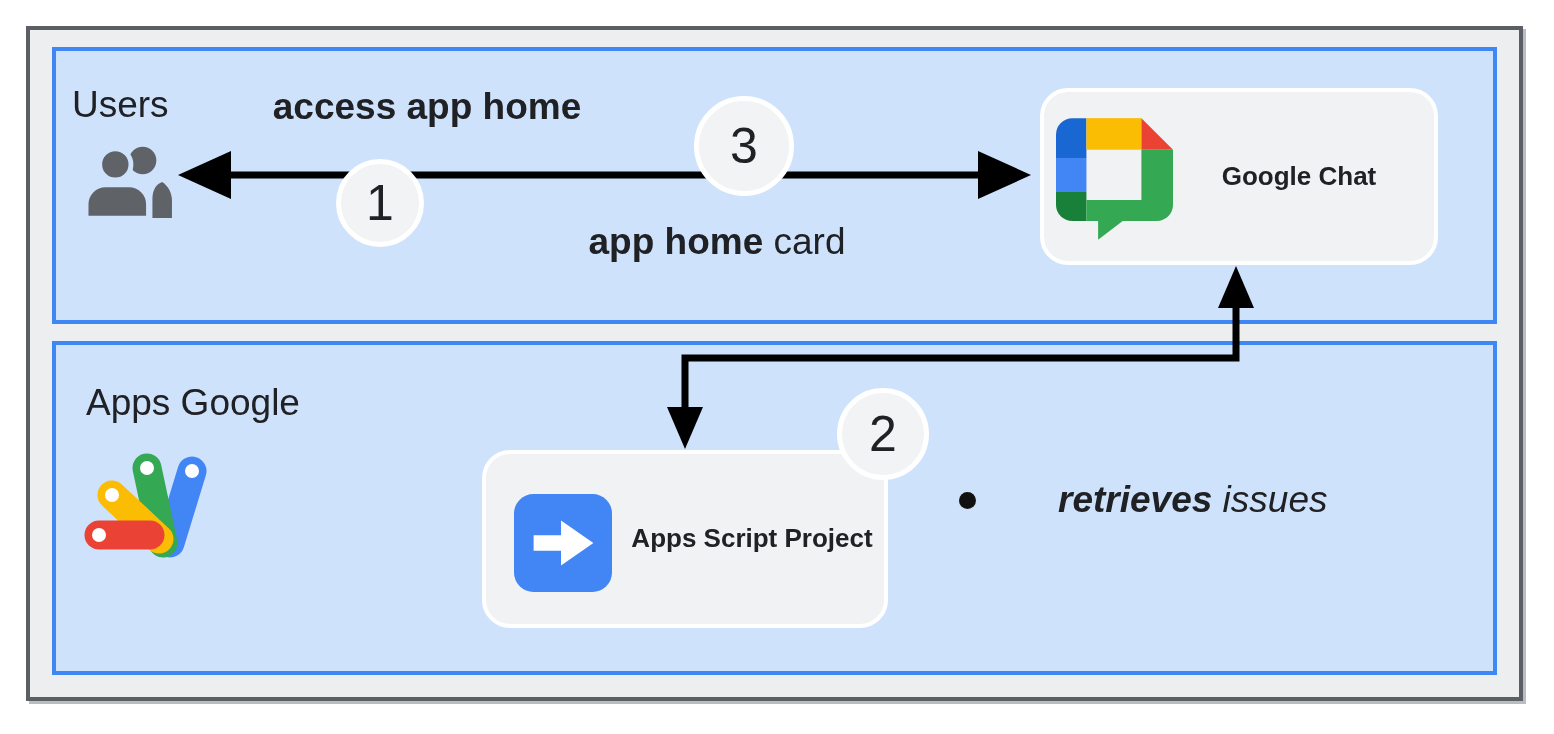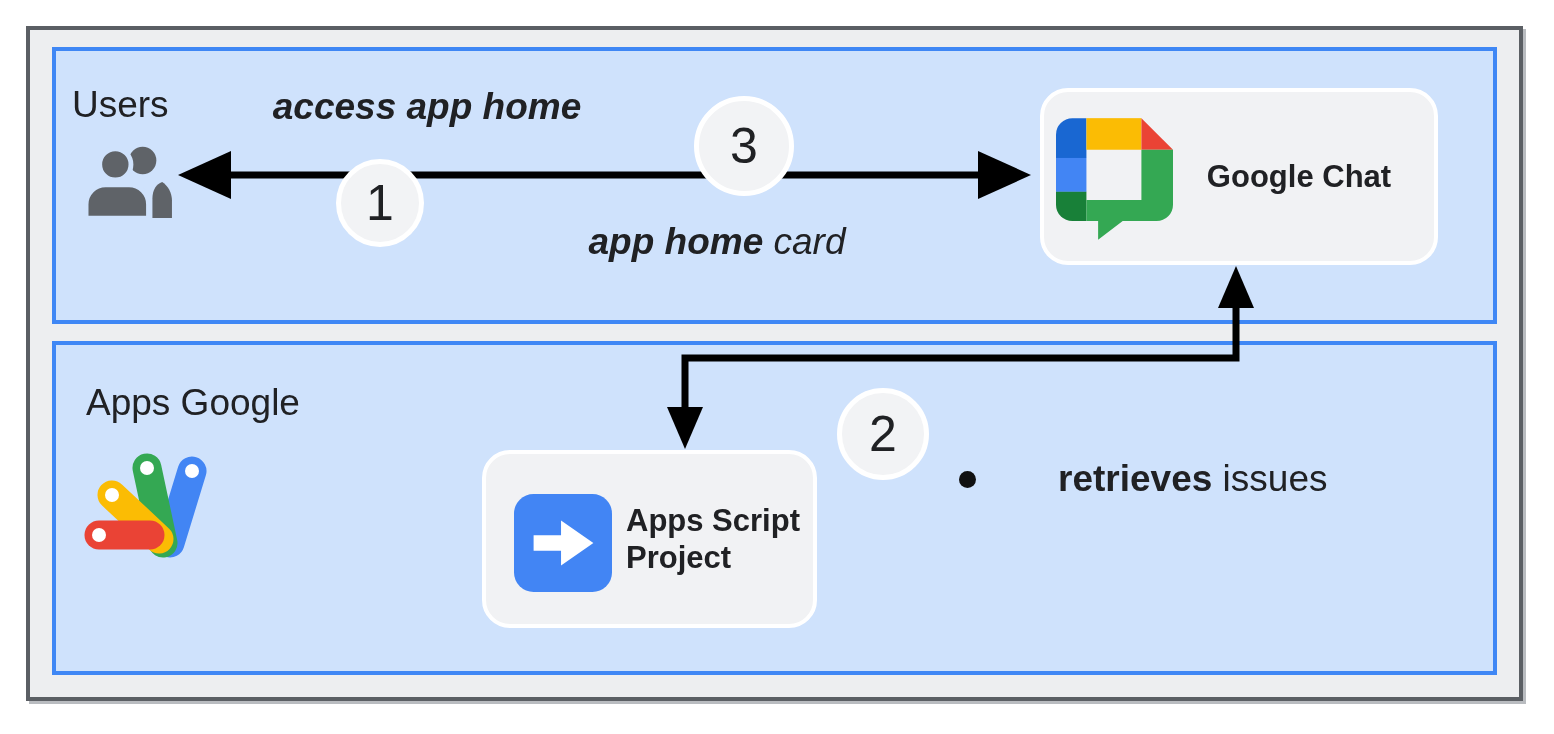--- a/index.html
+++ b/index.html
@@ -13,39 +13,39 @@
     box-shadow:3px 3px 0 #b9bcc0;
   }
   .panel{
     position:absolute;left:52px;width:1445px;
     background:#cfe2fc;border:4px solid #3f87f5;box-sizing:border-box;
   }
   .panel-users{top:47px;height:277px;}
   .panel-apps-script{top:341px;height:334px;}
   .panel-title{position:absolute;font-size:37px;font-weight:400;color:#202124;white-space:nowrap;}
   .arrows-svg{position:absolute;left:0;top:0;width:1554px;height:734px;pointer-events:none;}
-  .flow-label{position:absolute;font-size:37px;white-space:nowrap;transform:translateX(-50%);font-style:italic;}
+  .flow-label{position:absolute;font-size:37px;white-space:nowrap;transform:translateX(-50%);}
   .bold{font-weight:700;}
   .badge{
     position:absolute;border-radius:50%;background:#f2f3f5;border:5px solid #ffffff;
     box-sizing:border-box;display:flex;align-items:center;justify-content:center;
     font-size:50px;color:#202124;
   }
   .node-card{
     position:absolute;background:#f1f2f4;border:4px solid #ffffff;border-radius:28px;
     box-sizing:border-box;
   }
   .node-logo{position:absolute;}
   .node-label{
     position:absolute;top:0;height:100%;display:flex;align-items:center;justify-content:center;
-    text-align:left;font-size:31px;font-weight:700;line-height:1.2;color:#202124;
+    text-align:right;font-size:26px;font-weight:700;line-height:1.2;color:#202124;
   }
   .chat-label{left:140px;width:230px;}
   .project-label{left:140px;width:252px;}
-  .bullet-list{position:absolute;left:959px;top:452px;}
+  .bullet-list{position:absolute;left:959px;top:473px;font-style:italic;}
   .bullet-row{display:flex;align-items:center;height:54px;}
   .bullet-dot{width:17px;height:17px;border-radius:50%;background:#111;flex:0 0 auto;}
   .bullet-text{margin-left:82px;font-size:37px;white-space:nowrap;color:#202124;}
 </style>
 </head>
 <body>
 
 <div class="page">
 
   <div class="frame"></div>
@@ -104,21 +104,21 @@
     <line x1="108" y1="19" x2="86" y2="91" stroke="#4285f4" stroke-width="29" stroke-linecap="round"></line>
     <line x1="63" y1="16" x2="79" y2="91" stroke="#34a853" stroke-width="29" stroke-linecap="round"></line>
     <line x1="28" y1="43" x2="75" y2="87" stroke="#fbbc04" stroke-width="29" stroke-linecap="round"></line>
     <line x1="15" y1="83" x2="66" y2="83" stroke="#ea4335" stroke-width="29" stroke-linecap="round"></line>
     <circle cx="108" cy="19" r="7" fill="#ffffff"></circle>
     <circle cx="63" cy="16" r="7" fill="#ffffff"></circle>
     <circle cx="28" cy="43" r="7" fill="#ffffff"></circle>
     <circle cx="15" cy="83" r="7" fill="#ffffff"></circle>
   </svg>
 
-  <div class="node-card" style="left:482px;top:450px;width:335px;height:178px;">
+  <div class="node-card" style="left:482px;top:450px;width:406px;height:178px;">
     <svg class="node-logo" style="left:28px;top:40px;" width="98" height="98" viewBox="0 0 100 100">
       <rect x="0" y="0" width="100" height="100" rx="20" fill="#4285f4"></rect>
       <polygon points="20,42 48,42 48,27 81,50 48,73 48,58 20,58" fill="#ffffff"></polygon>
     </svg>
     <div class="node-label project-label">Apps Script Project</div>
   </div>
 
   <div class="badge" style="left:837px;top:388px;width:92px;height:92px;">2</div>
 
   <div class="bullet-list">

